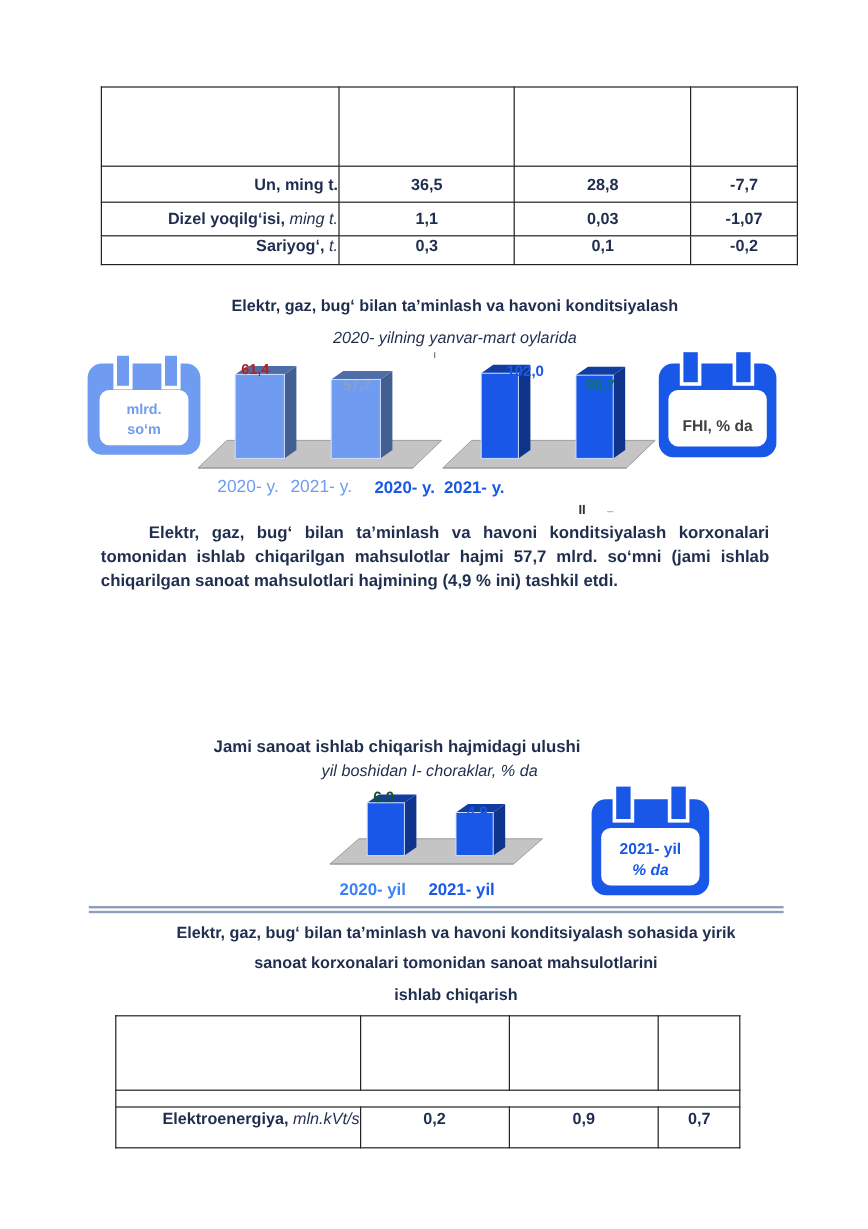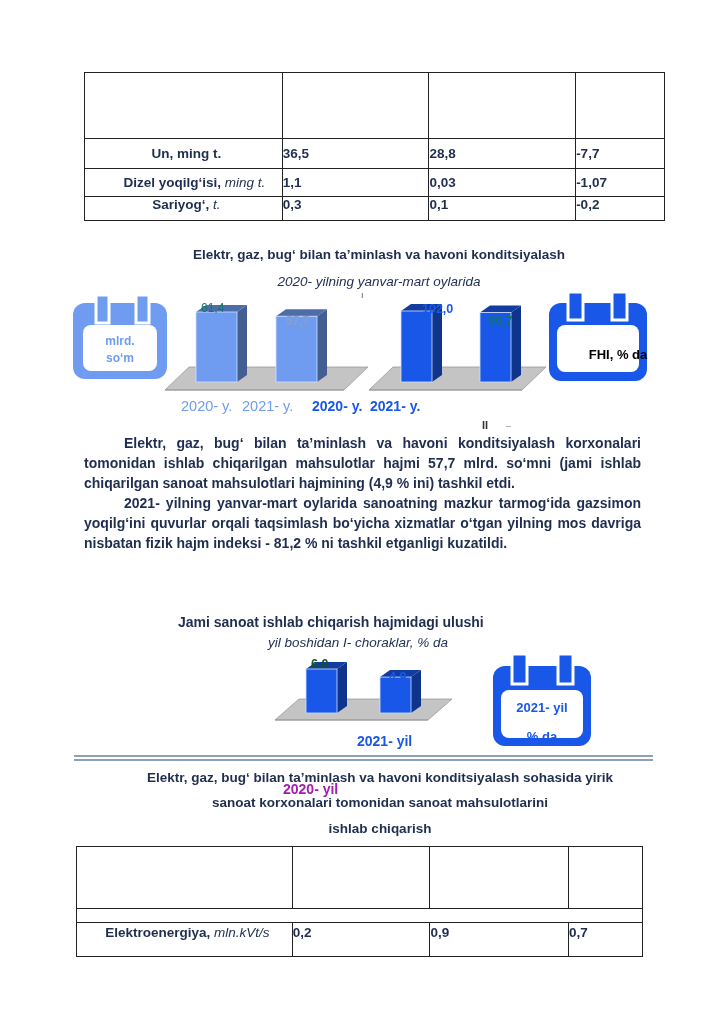--- a/index.html
+++ b/index.html
@@ -1,21 +1,21 @@
 <!DOCTYPE html>
 <html><head>
 <meta charset="utf-8">
 <style>
   html, body { margin:0; padding:0; background:#ffffff; }
   body { width:723px; height:1024px; position:relative; overflow:hidden; font-family:"Liberation Sans", sans-serif; color:#1f2d4f; }
   .abs { position:absolute; }
   table.t { border-collapse:collapse; position:absolute; font-family:"Liberation Sans", sans-serif; font-weight:bold; color:#1f2d4f; }
   table.t td { border:1.5px solid #222; padding:0; font-size:13.5px; }
-  td.num { }
-  td.lbl { text-align:center; padding-left:6px !important; }
+  td.num { text-align:center; }
+  td.lbl { text-align:right; padding-left:6px !important; }
   td.lbl i { font-weight:normal; font-style:italic; }
   .title-b { font-weight:bold; font-size:13.5px; color:#1f2d4f; text-align:center; white-space:nowrap; }
   .subt { font-style:italic; font-size:13.5px; color:#1f2d4f; text-align:center; white-space:nowrap; }
   .para { font-weight:bold; font-size:14px; line-height:20px; color:#1f2d4f; text-align:justify; }
   .para p { margin:0; text-indent:40px; }
   .axis-lbl { font-weight:bold; font-size:14px; white-space:nowrap; }
   .cal-text { font-weight:bold; font-size:12px; text-align:center; line-height:17px; }
 </style>
 </head>
 <body>
@@ -93,40 +93,39 @@
       <polygon points="511,27.600980392156856 521,20.600980392156856 521,90 511,97" fill="rgb(14,52,139)"></polygon>
       <polygon points="480,27.600980392156856 490,20.600980392156856 521,20.600980392156856 511,27.600980392156856" fill="rgb(17,61,162)"></polygon>
       <rect x="480" y="27.600980392156856" width="31" height="69.39901960784314" fill="#1857e8" stroke="#cfe0ff" stroke-width="0.8"></rect>
     </g>
 </svg>
 
 <div class="abs cal-text" style="left:83px; top:333px; width:74px; color:#6f9cf0;">
   <div>mlrd.</div>
   <div>so‘m</div>
 </div>
-<div class="abs cal-text" style="left:557px; top:346px; width:82px; color:#000000; font-size:13px;padding-left:20px;">
+<div class="abs cal-text" style="left:557px; top:346px; width:82px; color:#404040; font-size:13px;">
   <span>FHI, % da</span>
 </div>
 
-<div class="abs" style="left:201px; top:301px; font-size:12px; font-weight:normal; color:#0f766e;">61,4</div>
+<div class="abs" style="left:201px; top:301px; font-size:12px; font-weight:bold; color:#b91c1c;">61,4</div>
 <div class="abs" style="left:286px; top:314px; font-size:12px; font-weight:bold; color:#8aa0c8;">57,7</div>
 <div class="abs axis-lbl" style="left:181px; top:398px; color:#6f9cf0; font-weight:normal; font-size:14.5px;">2020- y.</div>
 <div class="abs axis-lbl" style="left:242px; top:398px; color:#6f9cf0; font-weight:normal; font-size:14.5px;">2021- y.</div>
 
 <div class="abs" style="left:422px; top:302px; font-size:12.5px; font-weight:bold; color:#1857e8;">102,0</div>
 <div class="abs" style="left:488px; top:314px; font-size:12.5px; font-weight:bold; color:#0f766e;">99,7</div>
 <div class="abs axis-lbl" style="left:312px; top:398px; color:#1857e8;">2020- y.</div>
 <div class="abs axis-lbl" style="left:370px; top:398px; color:#1857e8;">2021- y.</div>
 
 <div class="abs" style="left:482px; top:419px; font-size:11px; font-weight:bold; color:#333;">II</div>
 <div class="abs" style="left:506px; top:417px; font-size:9px; color:#888;">_</div>
 
 <div class="abs para" style="left:84px; top:433px; width:557px;">
   <p>Elektr, gaz, bug‘ bilan ta’minlash va havoni konditsiyalash korxonalari tomonidan ishlab chiqarilgan mahsulotlar hajmi 57,7 mlrd. so‘mni (jami ishlab chiqarilgan sanoat mahsulotlari hajmining (4,9 % ini) tashkil etdi.</p>
-  <p>2021- yilning yanvar-mart oylarida sanoatning mazkur tarmog‘ida gazsimon yoqilg‘ini quvurlar orqali taqsimlash bo‘yicha xizmatlar o‘tgan yilning mos davriga nisbatan fizik hajm indeksi - 81,2 % ni tashkil etganligi kuzatildi.</p>
 </div>
 
 <div class="abs title-b" style="left:178px; top:614px; font-size:14px; text-align:left;">Jami sanoat ishlab chiqarish hajmidagi ulushi</div>
 <div class="abs subt" style="left:268px; top:635px; text-align:left;">yil boshidan I- choraklar, % da</div>
 
 <svg class="abs" style="left:0; top:650px;" width="723" height="100" id="svg2">
   <g>
     <rect x="493" y="16" width="98" height="80" rx="12" fill="#1857e8"></rect>
     <rect x="512" y="4" width="15" height="30" fill="#1857e8" stroke="#fff" stroke-width="3"></rect>
     <rect x="558" y="4" width="15" height="30" fill="#1857e8" stroke="#fff" stroke-width="3"></rect>
@@ -139,35 +138,35 @@
       <polygon points="306,19 316,12 347,12 337,19" fill="rgb(17,61,162)"></polygon>
       <rect x="306" y="19" width="31" height="44" fill="#1857e8" stroke="#cfe0ff" stroke-width="0.8"></rect>
       <polygon points="411,27.066666666666663 421,20.066666666666663 421,56 411,63" fill="rgb(14,52,139)"></polygon>
       <polygon points="380,27.066666666666663 390,20.066666666666663 421,20.066666666666663 411,27.066666666666663" fill="rgb(17,61,162)"></polygon>
       <rect x="380" y="27.066666666666663" width="31" height="35.93333333333334" fill="#1857e8" stroke="#cfe0ff" stroke-width="0.8"></rect>
     </g>
 </svg>
 
 <div class="abs cal-text" style="left:501px; top:699px; width:82px; color:#1857e8; font-size:13px;">
   <div>2021- yil</div>
-  <div style="margin-top:12px;">% da</div>
+  <div style="font-style:italic;">% da</div>
 </div>
 <div class="abs" style="left:311px; top:657px; font-size:12.5px; font-weight:bold; color:#14532d;">6.0</div>
 <div class="abs" style="left:389px; top:670px; font-size:12.5px; font-weight:bold; color:#1857e8;">4.9</div>
-<div class="abs axis-lbl" style="left:283px; top:733px; color:#a21caf;margin-top:48px;">2020- yil</div>
+<div class="abs axis-lbl" style="left:283px; top:733px; color:#3b82f6;">2020- yil</div>
 <div class="abs axis-lbl" style="left:357px; top:733px; color:#1857e8;">2021- yil</div>
 
 <div class="abs" style="left:74px; top:755px; width:579px; height:2px; background:#8f9fb8;"></div>
 <div class="abs" style="left:74px; top:759px; width:579px; height:2px; background:#8f9fb8;"></div>
 
 <div class="abs title-b" style="left:0; width:760px; top:770px;">Elektr, gaz, bug‘ bilan ta’minlash va havoni konditsiyalash sohasida yirik</div>
 <div class="abs title-b" style="left:0; width:760px; top:795px;">sanoat korxonalari tomonidan sanoat mahsulotlarini</div>
 <div class="abs title-b" style="left:0; width:760px; top:821px;">ishlab chiqarish</div>
 
-<table class="t" style="left:76px; top:846px; width:567px;">
+<table class="t" style="left:96px; top:846px; width:521px;">
   <colgroup>
       <col style="width:216px">
       <col style="width:138px">
       <col style="width:139px">
       <col style="width:74px">
     </colgroup>
   <tbody>
       <tr style="height:62px;">
     <td></td>
     <td></td>

